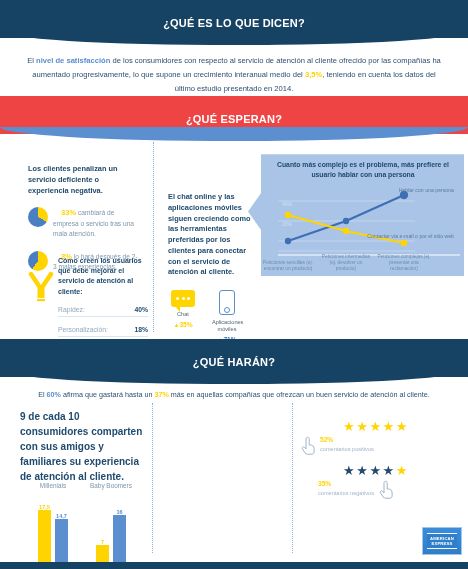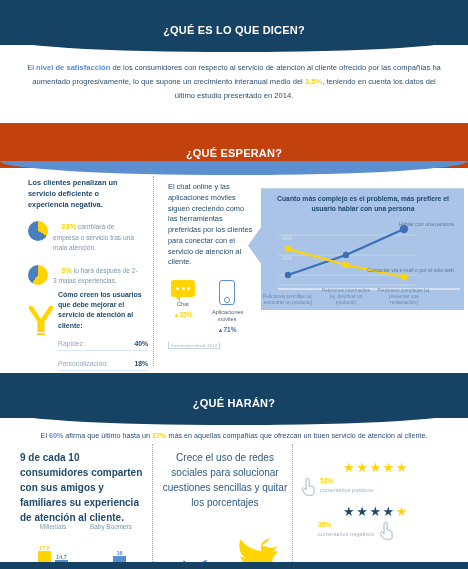--- a/index.html
+++ b/index.html
@@ -11,61 +11,61 @@
     position: relative;
   }
   .band {
     position: relative;
     text-align: center;
     color: #ffffff;
     font-weight: bold;
     letter-spacing: .2px;
   }
   .band-dark { background: #164264; }
-  .band-mid  { background: #c2410c; }
-  .band-inner { padding: 24px 0 9px; font-size: 11px; }
+  .band-mid  { background: #ef4444; }
+  .band-inner { padding: 17px 0 9px; font-size: 11px; }
   .band::after {
     content: ""; position: absolute; left: 0; right: 0; bottom: -7px;
     height: 14px; background: inherit;
     border-radius: 0 0 50% 50% / 0 0 100% 100%;
   }
   .band-dark::after { background: #164264; }
   .band-mid::after  { background: #5b8fd0; }
 
   .intro {
-    padding: 16px 26px 20px;
+    padding: 16px 26px 0;
     text-align: center;
     font-size: 7.6px;
     line-height: 1.85;
     color: #2d4f70;
   }
   .em-blue { color: #5b8fd0; font-weight: bold; }
   .em-yellow { color: #ffd400; font-weight: bold; }
 
   .s2 { padding: 14px 0 4px; position: relative; height: 205px; }
   .col-head {
     font-size: 7.4px; font-weight: bold; color: #1f4a6d; line-height: 1.45;
   }
 
-  .colA { position: absolute; left: 28px; top: 10px; width: 112px; }
+  .colA { position: absolute; left: 28px; top: 30px; width: 112px; }
   .stat-row { display: flex; gap: 5px; margin-top: 11px; align-items: flex-start; }
   .pie { width: 20px; height: 20px; border-radius: 50%; flex: 0 0 20px; }
   .pie33 { background: conic-gradient(#ffd400 0 33%, #4a7fc1 33% 100%); }
   .pie60 { background: conic-gradient(#ffd400 0 60%, #4a7fc1 60% 100%); }
   .stat-txt { font-size: 6.6px; line-height: 1.55; color: #7e96ad; }
   .stat-txt b { color: #ffd400; font-size: 7.6px; padding-left: 8px; }
 
   .vdiv {
     position: absolute; top: 8px; height: 190px; width: 0;
     border-left: 1px dotted #8fb0d6;
   }
   .vdiv1 { left: 153px; }
 
   .colB { position: absolute; left: 168px; top: 14px; width: 85px; }
-  .colB .col-head { font-weight: normal; }
+  .colB .col-head { font-weight: bold; margin-top: 44px; }
   .icons { display: flex; gap: 14px; margin-top: 12px; justify-content: flex-start; }
   .icn { width: 30px; text-align: center; }
   .chatbub {
     width: 24px; height: 17px; background: #ffd400; border-radius: 3px;
     position: relative; margin: 0 auto;
   }
   .chatbub::after {
     content: ""; position: absolute; left: 4px; bottom: -5px;
     border-left: 5px solid transparent; border-right: 0 solid transparent;
     border-top: 6px solid #ffd400;
@@ -284,21 +284,21 @@
     </div>
   </div>
 </div>
 
 <div class="band band-dark">
   <div class="band-inner">¿QUÉ HARÁN?</div>
 </div>
 
 <div class="s3">
   <div class="s3-intro">
-    <span>El </span><span class="em-blue">60%</span><span> afirma que último hasta un </span><span class="em-yellow">37%</span><span> más en aquellas compañías que ofrezcan un buen servicio de atención al cliente.</span>
+    <span>El </span><span class="em-blue">60%</span><span> afirma que gastará hasta un </span><span class="em-yellow">37%</span><span> más en aquellas compañías que ofrezcan un buen servicio de atención al cliente.</span>
   </div>
 
   <div class="vdiv2"></div>
   <div class="vdiv3"></div>
 
   <div class="b-col bc1">
     <div class="b-head">9 de cada 10 consumidores comparten con sus amigos y familiares su experiencia de atención al cliente.</div>
     <div class="bars">
       <div class="grp g1">
         <div class="grp-lbl">Millenials</div>
@@ -323,29 +323,20 @@
         </div>
       </div>
     </div>
     <div class="axis"></div>
     <div class="legend">
       <div class="lg-b">Mal servicio</div>
       <div class="lg-y">Buen servicio</div>
     </div>
   </div>
 
-  <div class="b-col bc2">
-    <div class="b-head">Crece el uso de redes sociales para solucionar cuestiones sencillas y quitar los porcentajes</div>
-    <div class="birds">
-      <svg viewBox="0 0 110 60" width="104" height="56">
-        <path d="M78 8c-5 0-9 4-9 9 0 1 0 2 1 3-8-1-15-5-20-11-1 2-1 4-1 6 0 5 2 9 6 11-2 0-4-1-5-2 1 6 5 10 10 12-2 1-4 1-6 1-1 0-2 0-3-1 2 6 7 9 13 9 9 0 16-7 16-17v-2c2-2 4-4 5-7-2 1-4 1-6 2 2-1 4-3 5-6-2 1-4 2-6 2-2-1-5-2-8-2z" fill="#ffd400" transform="translate(14,2) scale(1.15)"></path>
-        <path d="M28 16c-4 0-7 3-7 7 0 1 0 1 1 2-6-1-12-4-16-9-1 2-1 3-1 5 0 4 2 7 5 9-2 0-3 0-4-1 1 4 4 8 8 9-1 1-3 1-5 1h-2c2 4 6 7 10 7 7 0 13-6 13-13v-2c1-2 3-3 4-5-2 1-3 1-5 1 2-1 3-2 4-4-1 1-3 1-5 2-1-1-3-2-5-2z" fill="#5b8fd0" transform="translate(4,16) scale(1.15)"></path>
-      </svg>
-    </div>
-  </div>
 
   <div class="b-col bc3">
 
     <div style="margin-top:10px">
       <div class="stars y">★★★★★</div>
       <div class="rate-row">
         <div class="cursor">
           <svg viewBox="0 0 16 20" width="16" height="20">
             <path d="M6 13V4c0-1 .7-1.7 1.6-1.7S9.2 3 9.2 4v6h.9c2 0 4 1 4 3.6V17c0 1.2-1 2.2-2.2 2.2H7.6c-1 0-2-.5-2.6-1.4L2.5 14c-.5-.8-.3-1.6.4-2 .6-.4 1.4-.2 1.8.4L6 14z" fill="#fff" stroke="#9fb4c8" stroke-width="1"></path>
           </svg>

